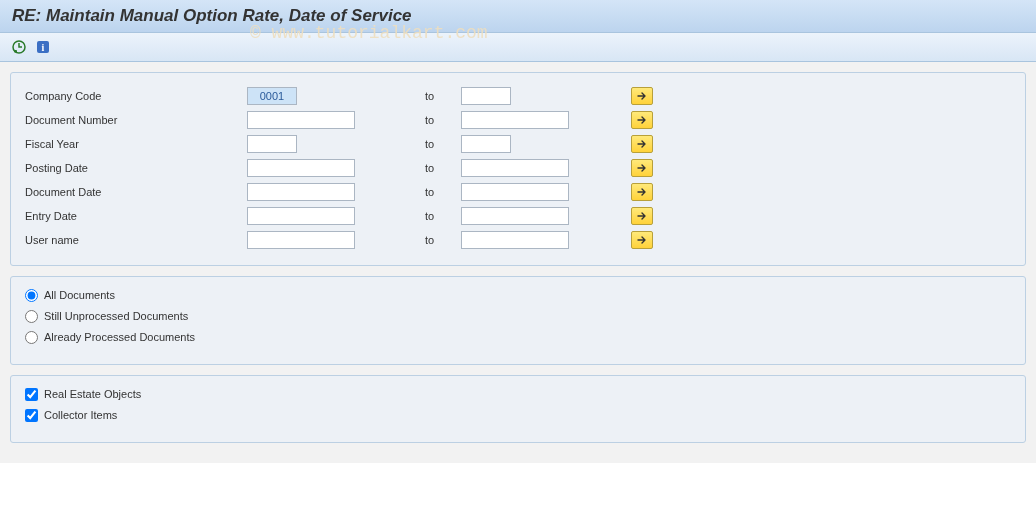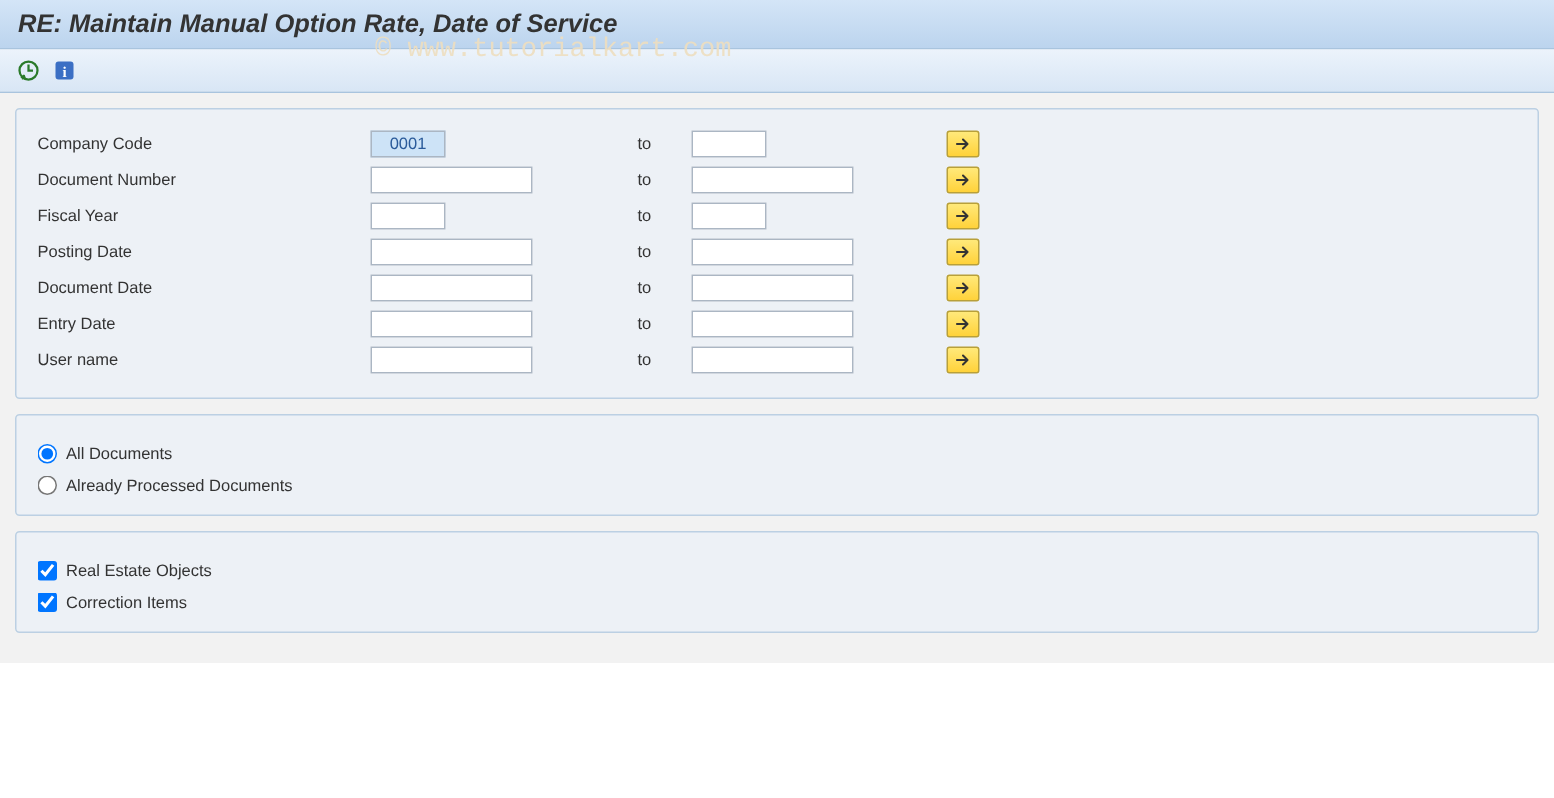--- a/index.html
+++ b/index.html
@@ -99,21 +99,21 @@
       border: 1px solid #b8a03a;
       border-radius: 2px;
       display: flex;
       align-items: center;
       justify-content: center;
       cursor: pointer;
       margin-left: 20px;
     }
     .radio-row, .check-row {
       display: flex;
-      align-items: flex-end;
+      align-items: flex-start;
       height: 20px;
       margin-bottom: 1px;
     }
     .radio-row input, .check-row input {
       margin-right: 6px;
     }
     .radio-row label, .check-row label {
       color: #333;
       font-size: 11px;
       cursor: pointer;
@@ -224,29 +224,33 @@
         </div>
       </div>
     </div>
 
   <div class="panel" id="doc-filter-panel">
       <div class="radio-row">
         <input type="radio" name="docfilter" id="rb0" checked="" style="">
         <label for="rb0">All Documents</label>
       </div>
       <div class="radio-row">
+        <input type="radio" name="docfilter" id="rb1" style="">
+        <label for="rb1">Still Unprocessed Documents</label>
+      </div>
+      <div class="radio-row">
         <input type="radio" name="docfilter" id="rb2" style="">
         <label for="rb2">Already Processed Documents</label>
       </div>
     </div>
 
   <div class="panel" id="object-types-panel">
       <div class="check-row">
         <input type="checkbox" id="cb0" checked="" style="">
         <label for="cb0">Real Estate Objects</label>
       </div>
       <div class="check-row">
         <input type="checkbox" id="cb2" checked="" style="">
-        <label for="cb2">Correction Items</label>
+        <label for="cb2">Collector Items</label>
       </div>
     </div>
 
 </div>
 
 </body></html>

